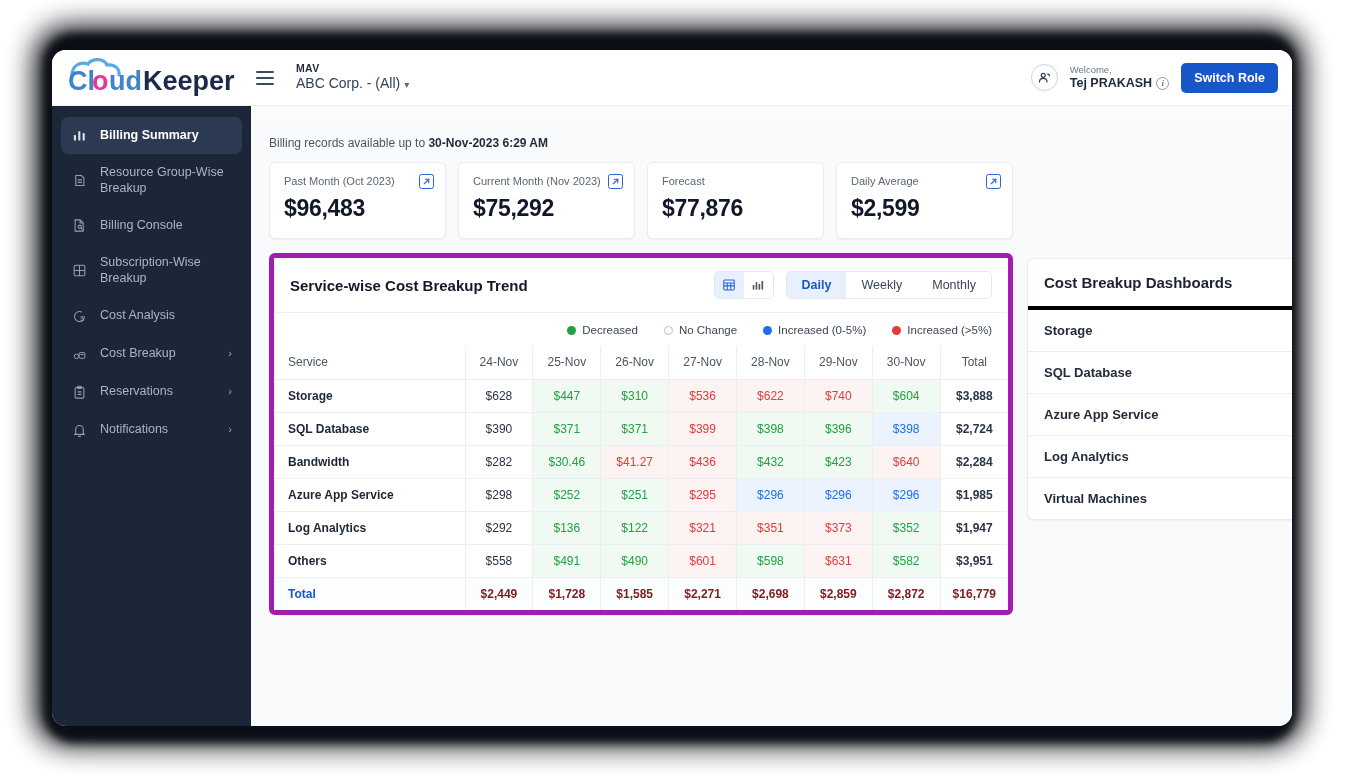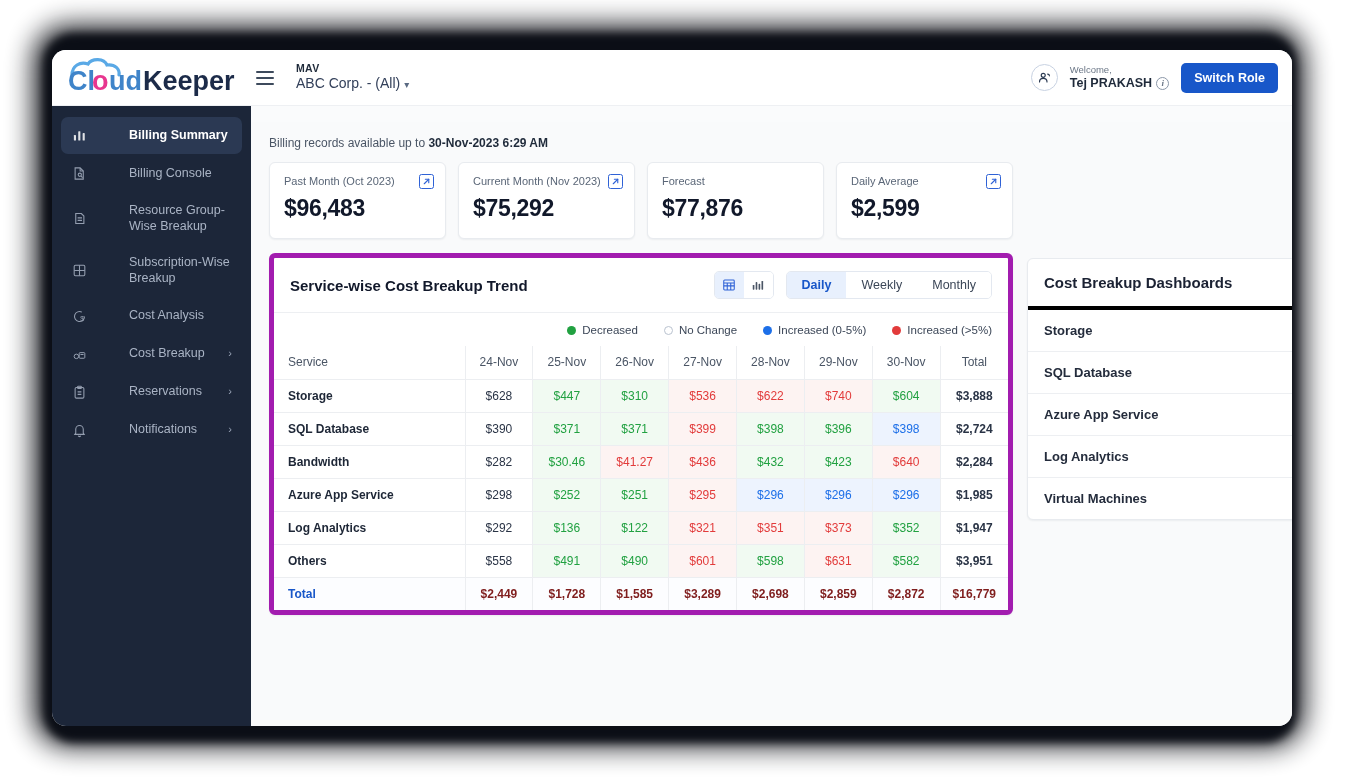--- a/index.html
+++ b/index.html
@@ -91,21 +91,21 @@
     padding-top: 10px;
   }
   .side-item {
     display: flex; align-items: center; gap: 12px;
     margin: 1px 9px; padding: 10px 10px;
     border-radius: 7px; cursor: pointer;
     color: #aab4c5; font-size: 12.5px; line-height: 1.25;
   }
   .side-item.active { background: #2b3953; color: #ffffff; font-weight: 700; }
   .side-item .ico { width: 17px; height: 17px; flex: 0 0 17px; display:flex; align-items:center; justify-content:center; opacity:.85;}
-  .side-item .lbl { flex: 1; margin-left: 29px; }
+  .side-item .lbl { flex: 1; }
   .side-item .chev { font-size: 11px; color: #9aa5b8; }
 
   
   #main {
     position: absolute; left: 199px; top: 72px;
     width: 1041px; height: 620px;
     background: #f9fafb;
     padding: 14px 18px 0 18px;
     overflow: hidden;
   }
@@ -246,37 +246,37 @@
             <rect x="10" y="5" width="3.4" height="15" rx="1"></rect>
             <rect x="17" y="8" width="3.4" height="12" rx="1"></rect>
           </svg>
       </span>
       <span class="lbl">Billing Summary</span>
     </div>
 
     <div class="side-item">
       <span class="ico">
         <svg width="15" height="15" viewBox="0 0 24 24" fill="none" stroke="currentColor" stroke-width="1.7">
+            <path d="M6 4h9l4 4v12H6z"></path>
+            <path d="M9 11h7M9 15h7"></path>
+          </svg>
+      </span>
+      <span class="lbl">Resource Group-Wise Breakup</span>
+    </div>
+
+    <div class="side-item">
+      <span class="ico">
+        <svg width="15" height="15" viewBox="0 0 24 24" fill="none" stroke="currentColor" stroke-width="1.7">
             <path d="M5 3h8l5 5v13H5z"></path>
             <path d="M13 3v5h5"></path>
             <circle cx="12.5" cy="14" r="2.6"></circle>
             <path d="M14.5 16.2 17 18.7"></path>
           </svg>
       </span>
       <span class="lbl">Billing Console</span>
-    </div>
-
-    <div class="side-item">
-      <span class="ico">
-        <svg width="15" height="15" viewBox="0 0 24 24" fill="none" stroke="currentColor" stroke-width="1.7">
-            <path d="M6 4h9l4 4v12H6z"></path>
-            <path d="M9 11h7M9 15h7"></path>
-          </svg>
-      </span>
-      <span class="lbl">Resource Group-Wise Breakup</span>
     </div>
 
     <div class="side-item">
       <span class="ico">
         <svg width="15" height="15" viewBox="0 0 24 24" fill="none" stroke="currentColor" stroke-width="1.7">
             <rect x="3.5" y="3.5" width="17" height="17" rx="2"></rect>
             <path d="M12 3.5v17M3.5 12h17"></path>
           </svg>
       </span>
       <span class="lbl">Subscription-Wise Breakup</span>
@@ -508,21 +508,21 @@
                   <td class="g">$598</td>
                   <td class="r">$631</td>
                   <td class="g">$582</td>
                   <td class="tot">$3,951</td>
                 </tr>
                 <tr class="total-row">
                   <td class="svc">Total</td>
                   <td>$2,449</td>
                   <td>$1,728</td>
                   <td>$1,585</td>
-                  <td>$3,289</td>
+                  <td>$2,271</td>
                   <td>$2,698</td>
                   <td>$2,859</td>
                   <td>$2,872</td>
                   <td>$16,779</td>
                 </tr>
               </tbody>
           </table>
         </div>
       </div>
 

